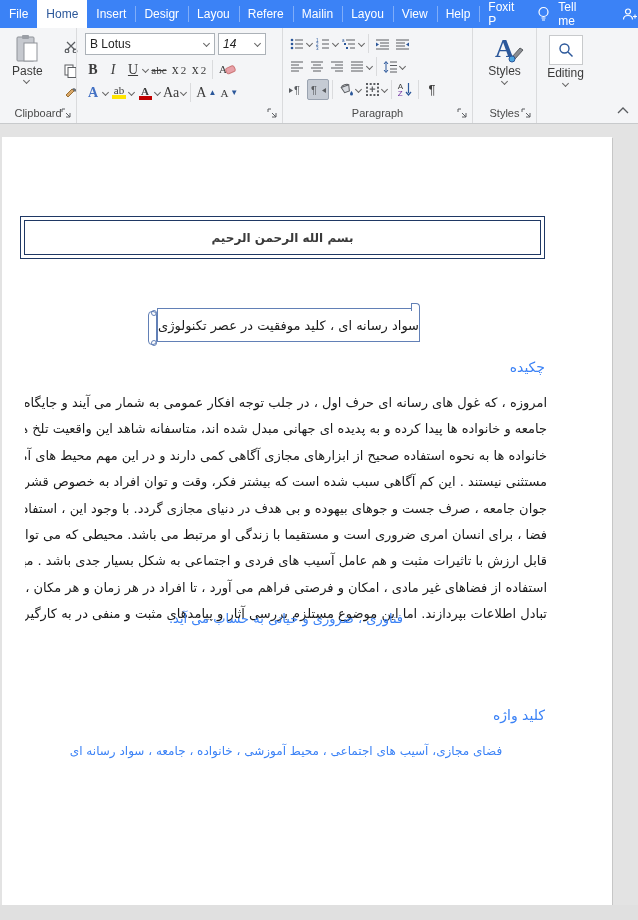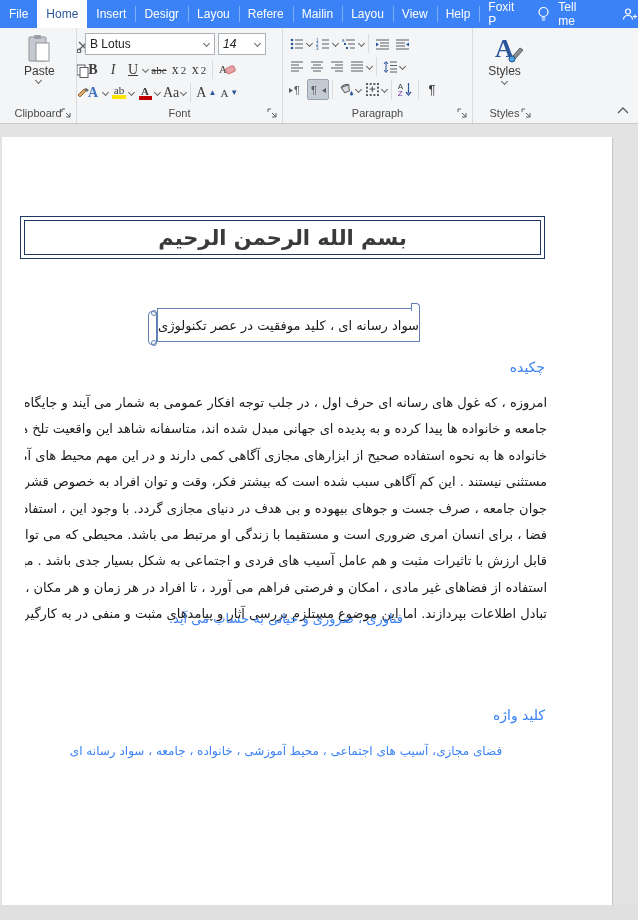--- a/index.html
+++ b/index.html
@@ -29,21 +29,21 @@
   .chev { width:6px; height:6px; display:inline-block; position:relative; }
   .chev::after { content:""; position:absolute; left:0; top:0; width:4px; height:4px;
                  border-right:1px solid #666; border-bottom:1px solid #666; transform:rotate(45deg); }
   .btn { display:inline-flex; align-items:center; justify-content:center; gap:2px;
          height:21px; min-width:20px; padding:0 2px; border-radius:2px; cursor:pointer; color:#3b3b3b; }
   .btn.active { background:#c5cbd4; border:1px solid #9aa3b0; }
   .vline { width:1px; background:#dadbdd; margin:2px 3px; align-self:stretch; }
 
   
   .g-clip { width:76px; }
-  .clip-body { display:flex; padding:2px 4px 0 24px; gap:18px; }
+  .clip-body { display:flex; padding:2px 4px 0 12px; gap:18px; }
   .paste-big { display:flex; flex-direction:column; align-items:center; cursor:pointer; font-size:12px; color:#3b3b3b; }
   .clip-col { display:flex; flex-direction:column; gap:3px; padding-top:2px; }
 
   
   .g-font { width:206px; }
   .font-row1 { display:flex; gap:3px; padding:1px 6px 3px 8px; }
   .combo { background:#fff; border:1px solid #acb2b8; height:22px; display:flex; align-items:center;
            justify-content:space-between; font-size:12px; color:#222; padding:0 4px; cursor:pointer; }
   .combo.name { width:130px; }
   .combo.size { width:48px;font-style:italic; }
@@ -63,21 +63,21 @@
 
   
   .docarea { position:absolute; left:0; top:125px; width:638px; height:795px; background:#e3e3e3; }
   .page { position:absolute; left:2px; top:12px; width:610px; height:768px; background:#fff;
           box-shadow:1px 1px 0 #c6c6c6; cursor:text; }
 
   .basmala-box { position:absolute; left:18px; top:79px; width:525px; height:43px;
                  border:1px solid #1f3864; padding:3px; }
   .basmala-inner { width:100%; height:100%; border:1px solid #1f3864; display:flex;
                    align-items:center; justify-content:center; }
-  .basmala-text { font-family:"DejaVu Sans", sans-serif; font-weight:bold; font-size:21px; color:#3a3a3a; direction:rtl; }
+  .basmala-text { font-family:"DejaVu Sans", sans-serif; font-weight:bold; font-size:12px; color:#3a3a3a; direction:rtl; }
 
   .scroll-shape { position:absolute; left:146px; top:166px; width:272px; height:42px; }
   .scroll-body { position:absolute; left:9px; top:5px; right:0; bottom:3px; border:1px solid #6280b6;
                  background:#fff; display:flex; align-items:center; justify-content:center; }
   .scroll-roll { position:absolute; left:0; top:8px; bottom:0; width:9px; border:1px solid #6280b6;
                  border-radius:4px; background:#fff; }
   .scroll-roll::before, .scroll-roll::after { content:""; position:absolute; left:2px; width:4px; height:4px;
                  border:1px solid #6280b6; border-radius:50%; }
   .scroll-roll::before { top:-2px; } .scroll-roll::after { bottom:-2px; }
   .scroll-curl { position:absolute; right:0; top:0; width:9px; height:8px; border:1px solid #6280b6;
@@ -247,23 +247,20 @@
       <span class="vline"></span>
       <span class="btn tt">
           <span>A</span>
           <sup style="color:#2b579a;font-size:8px">▲</sup>
         </span>
       <span class="btn tt mini">
           <span>A</span>
           <sup style="color:#2b579a;font-size:8px">▼</sup>
         </span>
     </div>
-    <div class="glabel-row">
-        <span>Font</span>
-      </div>
     <span class="launcher">
       <svg width="13" height="13" viewBox="0 0 13 13">
           <g stroke="#5a5d61" fill="none">
         <path d="M2 5V2h3M6 6l4 4M10 6v4H6"></path>
           </g>
         </svg>
     </span>
   </div>
 
   <div class="rgroup g-para">
@@ -448,20 +445,34 @@
       </div>
     <span class="launcher">
       <svg width="13" height="13" viewBox="0 0 13 13">
           <g stroke="#5a5d61" fill="none">
         <path d="M2 5V2h3M6 6l4 4M10 6v4H6"></path>
           </g>
         </svg>
     </span>
   </div>
 
+  <div class="rgroup g-edit">
+    <div class="bigbtn">
+      <span style="width:34px;height:30px;background:#fff;border:1px solid #c8cacc;display:flex;align-items:center;justify-content:center">
+        <svg width="16" height="16" viewBox="0 0 16 16">
+            <g fill="none" stroke="#2b579a" stroke-width="1.4">
+          <circle cx="6.5" cy="6.5" r="4.5"></circle>
+              <path d="M10 10l4.5 4.5"></path>
+            </g>
+          </svg>
+      </span>
+      <span>Editing</span>
+      <span class="chev"></span>
+    </div>
+  </div>
 
   <span class="ribbon-collapse">
     <svg width="14" height="10" viewBox="0 0 14 10">
         <path d="M2 7l5-5 5 5" fill="none" stroke="#5a5d61" stroke-width="1.3"></path>
       </svg>
   </span>
 </div>
 
 <div class="docarea">
   <div class="page">

